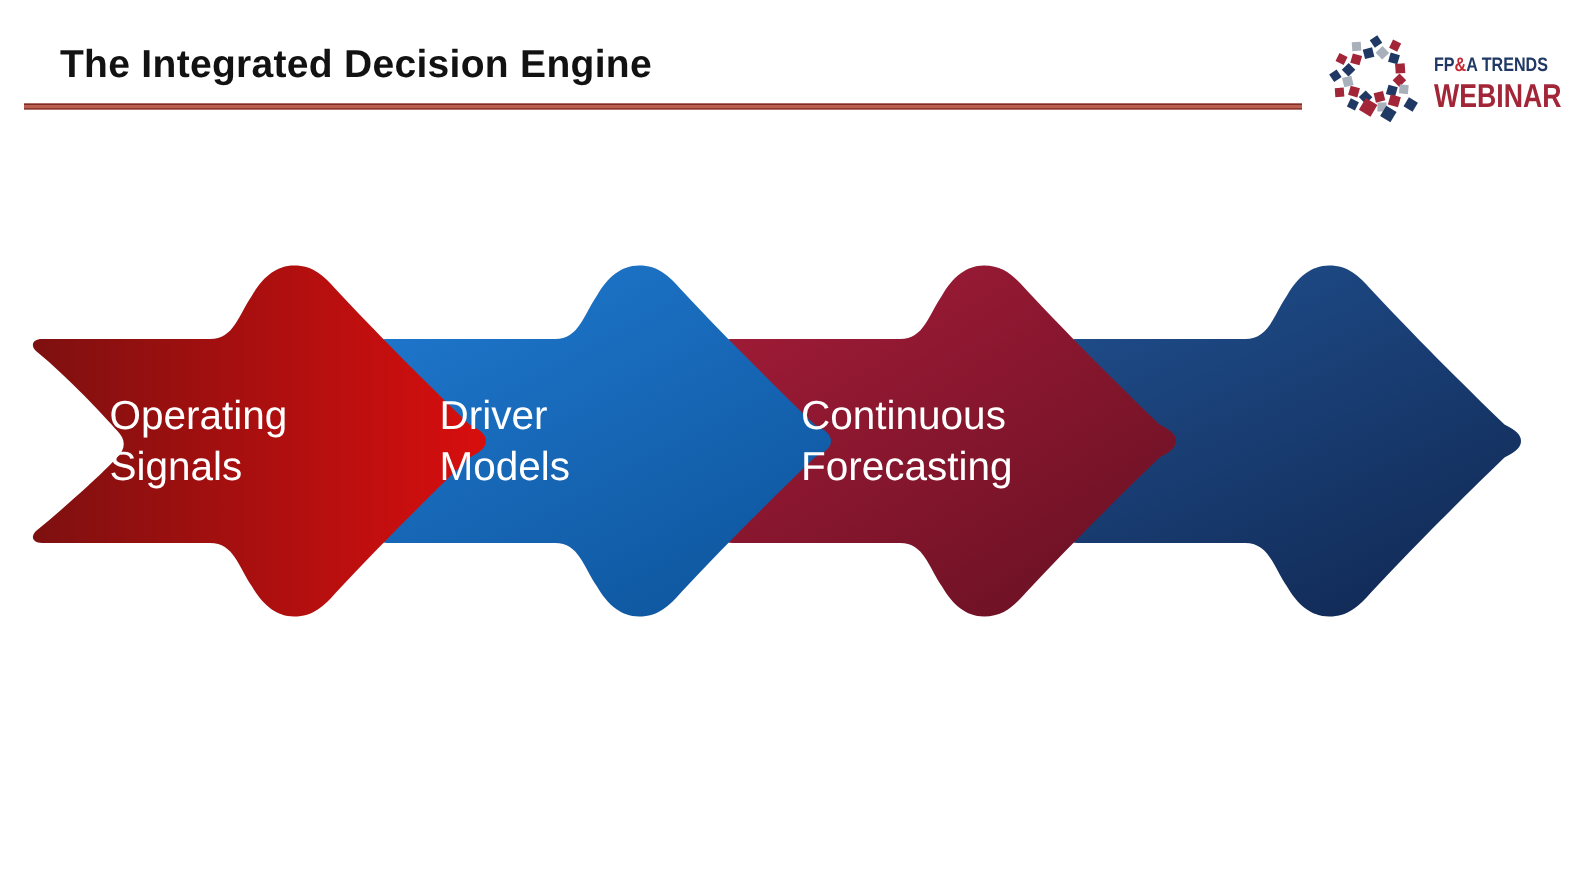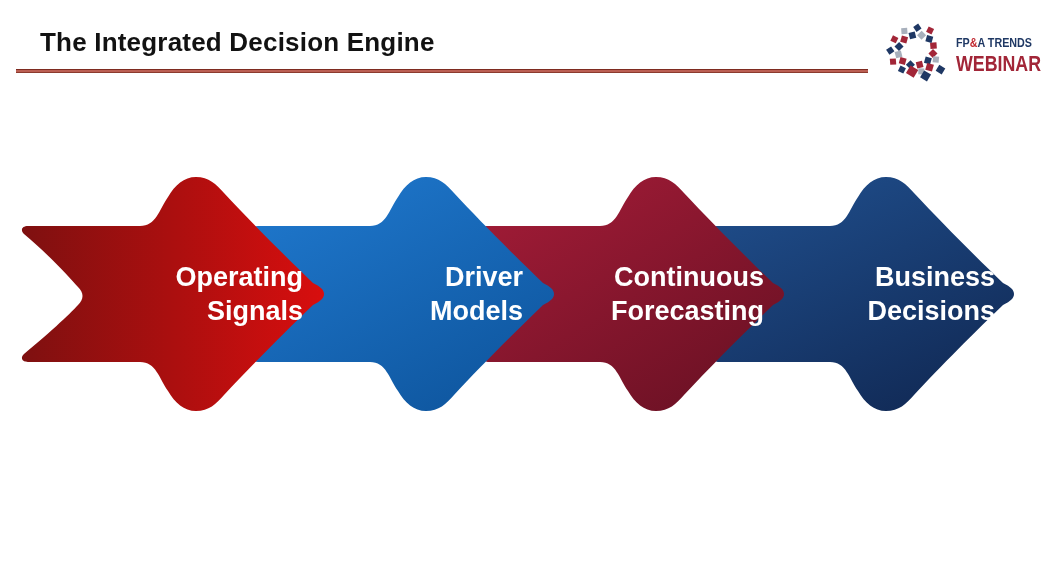--- a/index.html
+++ b/index.html
@@ -25,22 +25,22 @@
   .logo{position:absolute;left:876px;top:20px;width:168px;height:62px;}
   .logo-top{font-family:"Liberation Sans",sans-serif;font-weight:700;font-size:13px;fill:#1F3864;}
   .logo-top .amp{fill:#C22B33;}
   .logo-sub{font-family:"Liberation Sans",sans-serif;font-weight:800;font-size:22px;fill:#A22638;}
   .sq-n{fill:#1F3864;}
   .sq-c{fill:#A22638;}
   .sq-g{fill:#A8B0BC;}
   .arrows{position:absolute;left:0;top:0;}
   .step-label{
     position:absolute;top:260px;width:230px;height:70px;
-    color:#ffffff;font-size:27px;font-weight:700;line-height:34px;
-    text-align:right;white-space:pre-line;
+    color:#ffffff;font-size:27px;font-weight:400;line-height:34px;
+    text-align:left;white-space:pre-line;
   }
 </style>
 </head>
 <body>
 
 <div class="slide">
 
   <div class="title">The Integrated Decision Engine</div>
   <div class="title-rule"></div>
 
@@ -123,16 +123,14 @@
     <use href="#arrowShape" transform="translate(248,174)" fill="url(#g2)"></use>
     <use href="#arrowShape" transform="translate(18,174)" fill="url(#g1)"></use>
   </svg>
 
   <div class="step-label" style="left:73px">Operating
 Signals</div>
   <div class="step-label" style="left:293px">Driver
 Models</div>
   <div class="step-label" style="left:534px">Continuous
 Forecasting</div>
-  <div class="step-label" style="left:765px">Business
-Decisions</div>
 
 </div>
 
 </body></html>

